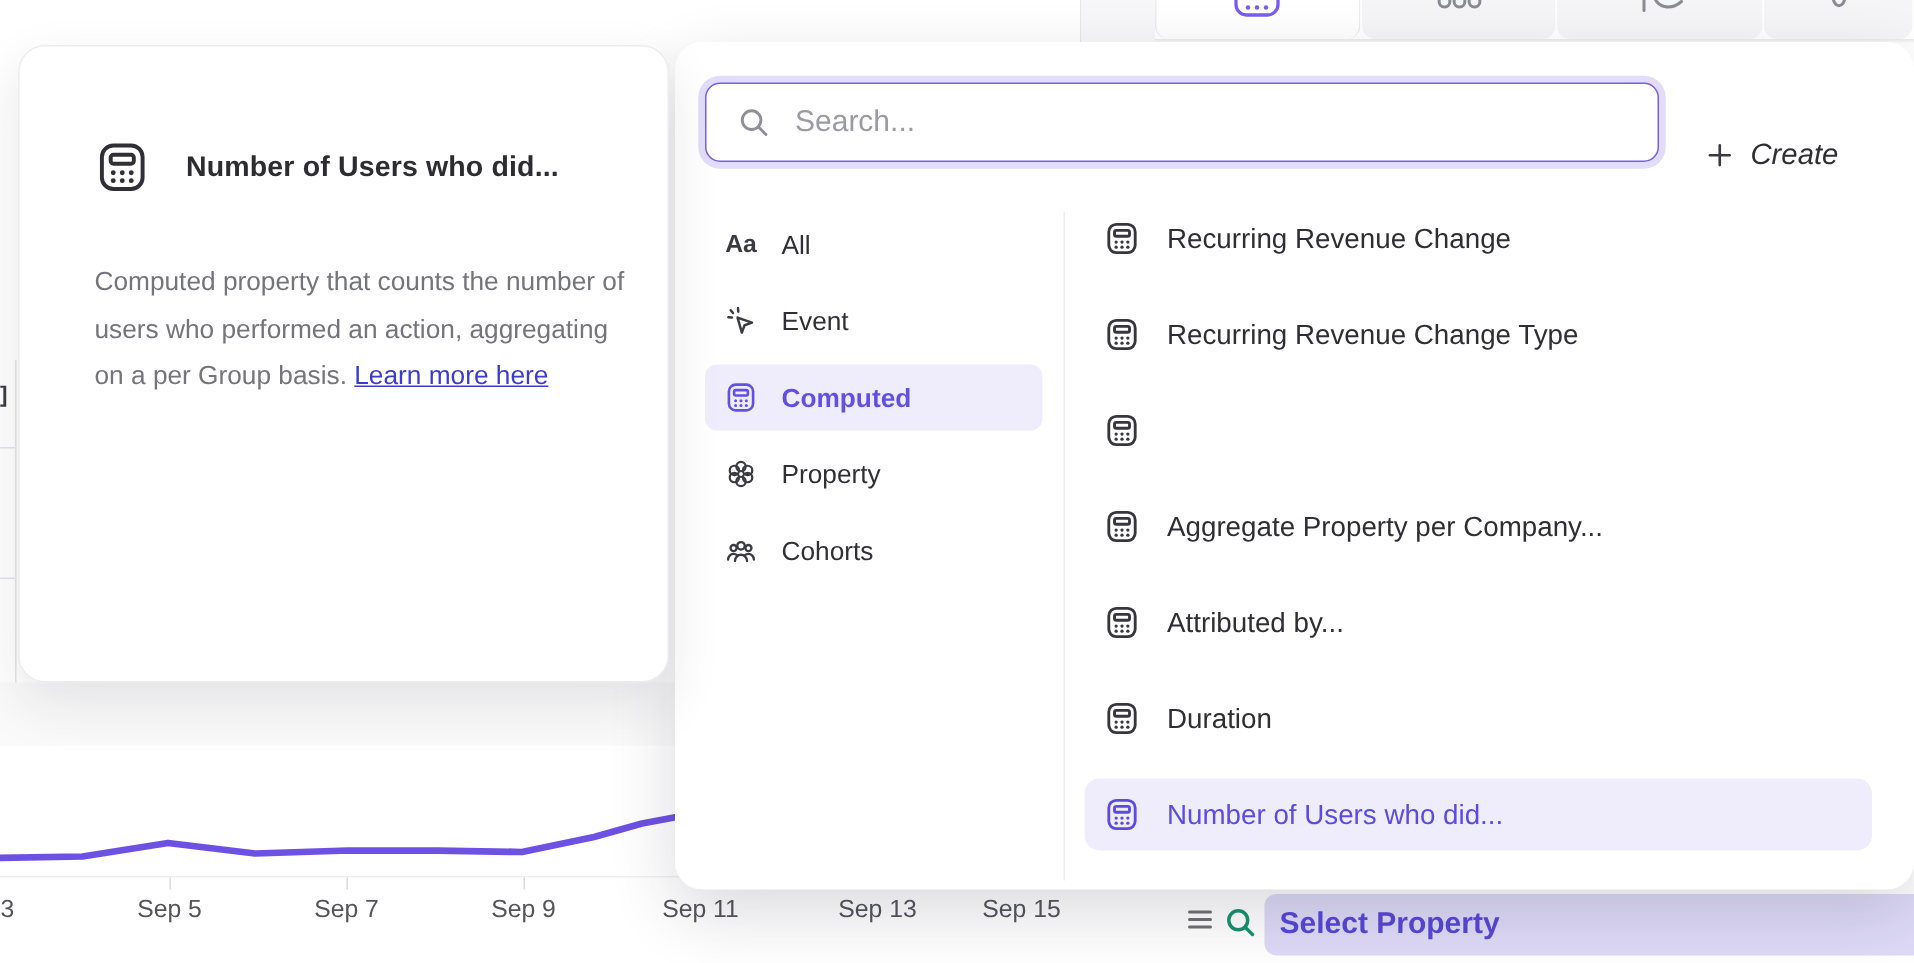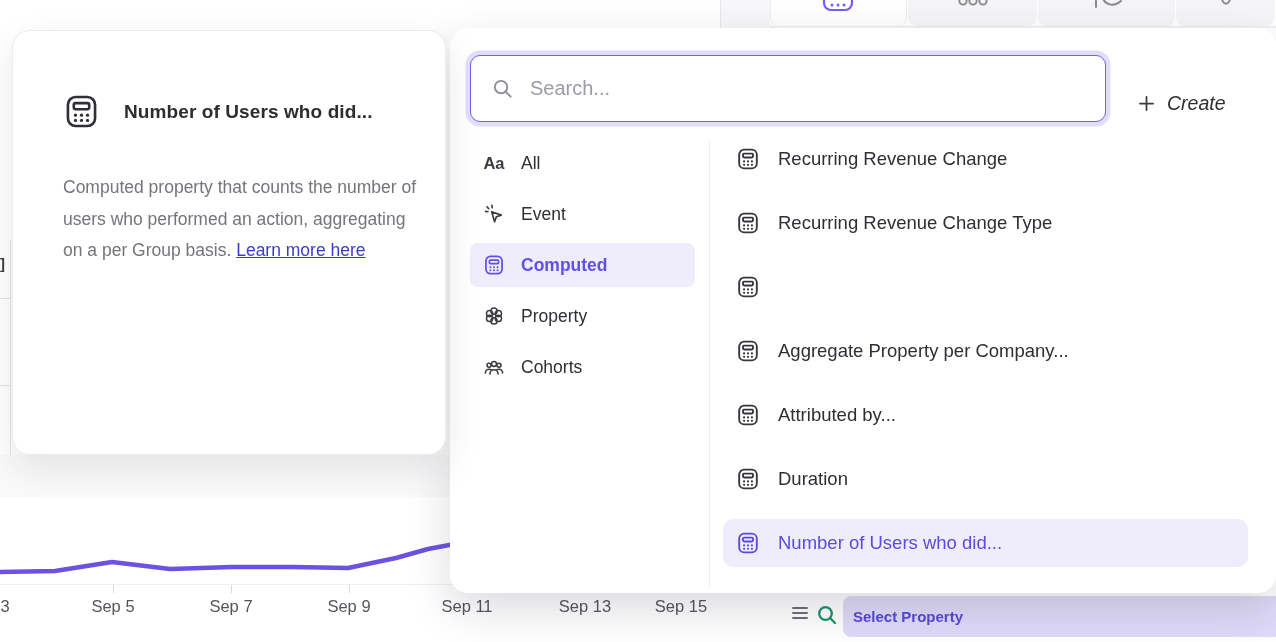--- a/index.html
+++ b/index.html
@@ -30,35 +30,35 @@
   .tick{width:1px;height:8px;background:#d9d9de;top:585px;}
   .xlabel{top:597px;font-size:16.5px;color:#54545b;transform:translateX(-50%);white-space:nowrap;z-index:1;}
 
   
   .sp-row{left:760px;top:593px;width:516px;height:49px;background:#ffffff;z-index:2;}
   .drag-handle{left:792px;top:607px;width:16px;height:14px;z-index:3;}
   .drag-handle span{display:block;height:2px;background:#6f6f76;margin-bottom:3px;border-radius:1px;}
   .sp-search{left:815px;top:603px;z-index:3;color:#17926b;}
   .sp-pill{left:843px;top:596px;width:433px;height:41px;background:#dedaf7;border-radius:8px 0 0 8px;z-index:3;
            display:flex;align-items:center;padding-left:10px;box-sizing:border-box;}
-  .sp-pill .lbl{font-size:15px;font-weight:700;color:#5747d6;}
+  .sp-pill .lbl{font-size:20px;font-weight:700;color:#5747d6;}
 
   
   .card{left:12px;top:30px;width:434px;height:425px;background:#ffffff;border:1px solid #ececef;
         border-radius:18px;box-shadow:0 14px 36px rgba(25,25,45,.10);z-index:5;box-sizing:border-box;}
   .card-head{position:absolute;left:50px;top:62px;display:flex;align-items:center;gap:24px;}
   .card-ic{color:#2f2f35;display:flex;}
   .card-title{font-size:19px;font-weight:700;color:#2c2c31;letter-spacing:.1px;}
   .card-desc{position:absolute;left:50px;top:141px;width:356px;font-size:17.5px;line-height:31.5px;color:#74747b;}
   .card-desc a{color:#3d3bcf;text-decoration:underline;cursor:pointer;}
 
   
   .panel{left:450px;top:28px;width:826px;height:565px;background:#ffffff;border-radius:18px;
          box-shadow:0 16px 44px rgba(30,30,55,.16);z-index:4;}
-  .search-box{position:absolute;left:20px;top:27px;width:636px;height:67px;background:#fff;
+  .search-box{position:absolute;left:20px;top:27px;width:636px;height:53px;background:#fff;
       border:1.5px solid #7560e8;border-radius:10px;box-shadow:0 0 0 4.5px rgba(124,101,235,.22);
       display:flex;align-items:center;box-sizing:border-box;padding-left:20px;gap:14px;}
   .search-box .ic{color:#8f8f98;display:flex;}
   .search-box input{border:none;outline:none;flex:1;font-size:20px;color:#2e2e33;background:transparent;
       font-family:"Liberation Sans",sans-serif;}
   .search-box input::placeholder{color:#9b9ba4;}
   .create-btn{position:absolute;left:686px;top:64px;display:flex;align-items:center;gap:10px;cursor:pointer;font-style:italic;}
   .create-btn .ic{color:#3a3a40;display:flex;}
   .create-btn .lbl{font-size:19.5px;font-weight:500;color:#2e2e33;}
   .panel-vdivider{position:absolute;left:259px;top:113px;width:1px;height:446px;background:#ededf0;}

